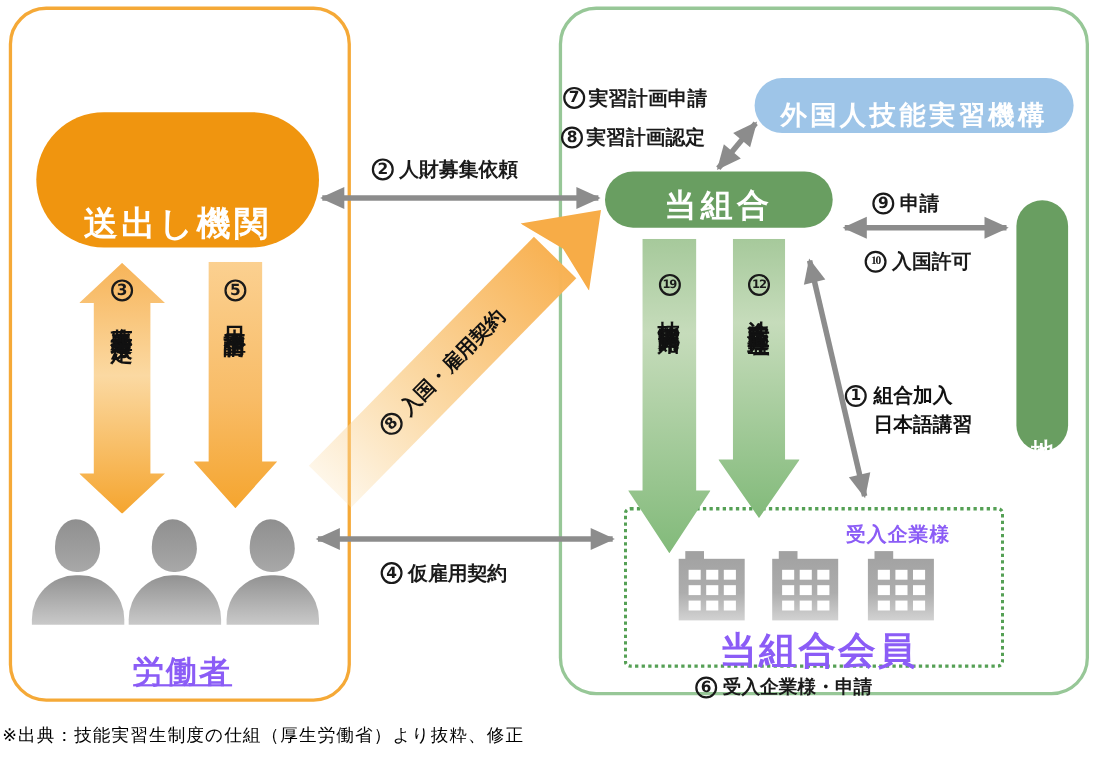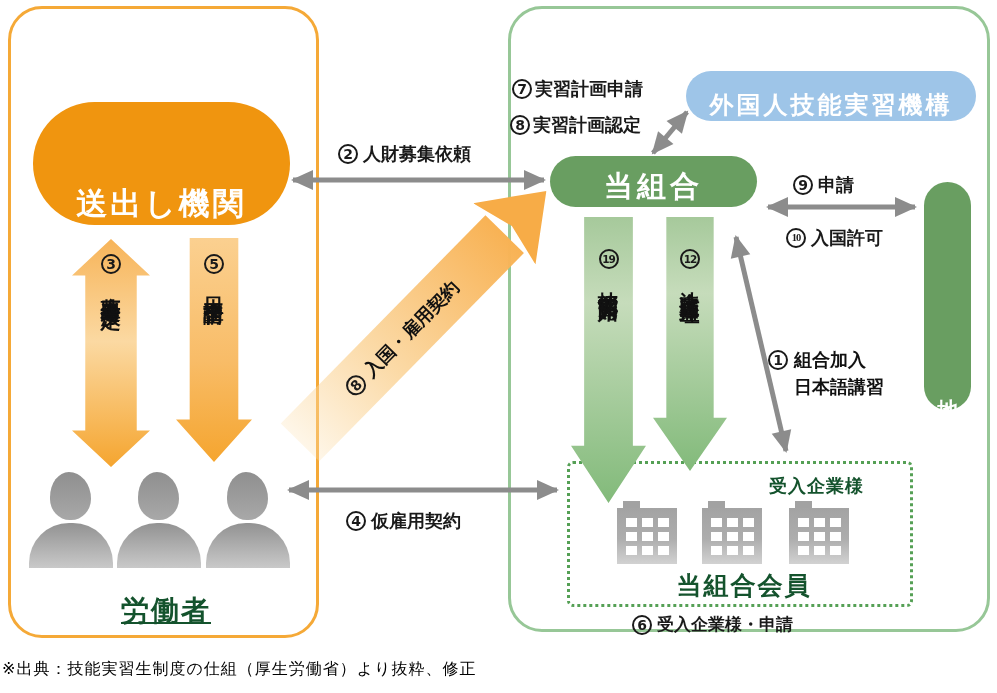--- a/index.html
+++ b/index.html
@@ -84,25 +84,25 @@
   
   .building { position:absolute; width:60px; height:63px; }
   .building .chimney { position:absolute; left:6px; top:0; width:17px; height:8px; background:#A2A2A2; }
   .building .block { position:absolute; left:0; top:7px; width:60px; height:56px;
                      background:linear-gradient(180deg,#A3A3A3 0%,#ADADAD 55%,#D2D2D2 100%);
                      display:grid; grid-template-columns:repeat(3,11px); grid-template-rows:repeat(3,9px);
                      gap:5px; justify-content:center; align-content:center; }
   .building .win { background:#fff; }
 
   
-  .caption { position:absolute; font-weight:700; color:#14532d; text-align:center; white-space:nowrap; }
+  .caption { position:absolute; font-weight:700; color:#8b5cf6; text-align:center; white-space:nowrap; }
 
   #workers-label { left:96px; top:592px; width:140px; font-size:28px; letter-spacing:2px;text-decoration:underline; }
   #client-label  { left:769px; top:474px; font-size:18px; letter-spacing:1px; }
-  #member-label  { left:632px; top:569px; width:224px; font-size:25px; letter-spacing:2px; }
+  #member-label  { left:632px; top:569px; width:224px; font-size:34px; letter-spacing:2px; }
 
   
   #label-join { left:768px; top:346px; font-size:18px; font-weight:700; line-height:27px; }
   #label-join .row { display:flex; align-items:center; gap:6px; }
   #label-join .row.indent { padding-left:26px; }
 
   #footer-note { left:2px; top:659px; font-size:16px; font-weight:400; color:#000000;
                  letter-spacing:1px; white-space:nowrap; }
 
   svg.overlay { position:absolute; left:0; top:0; pointer-events:none; }

